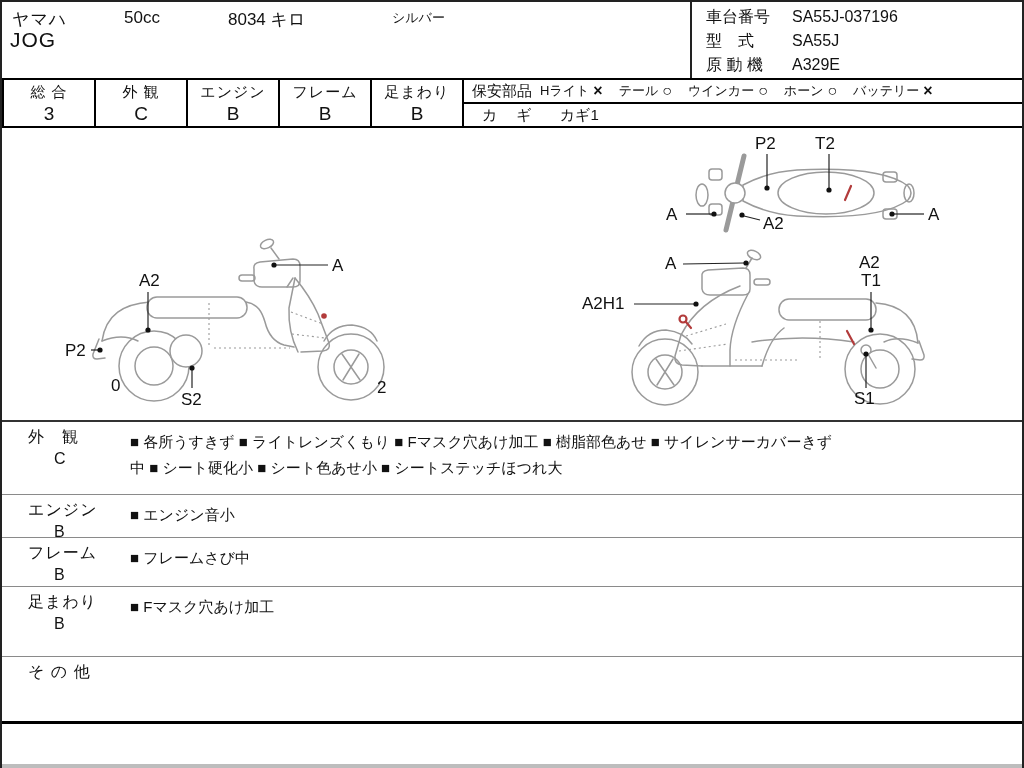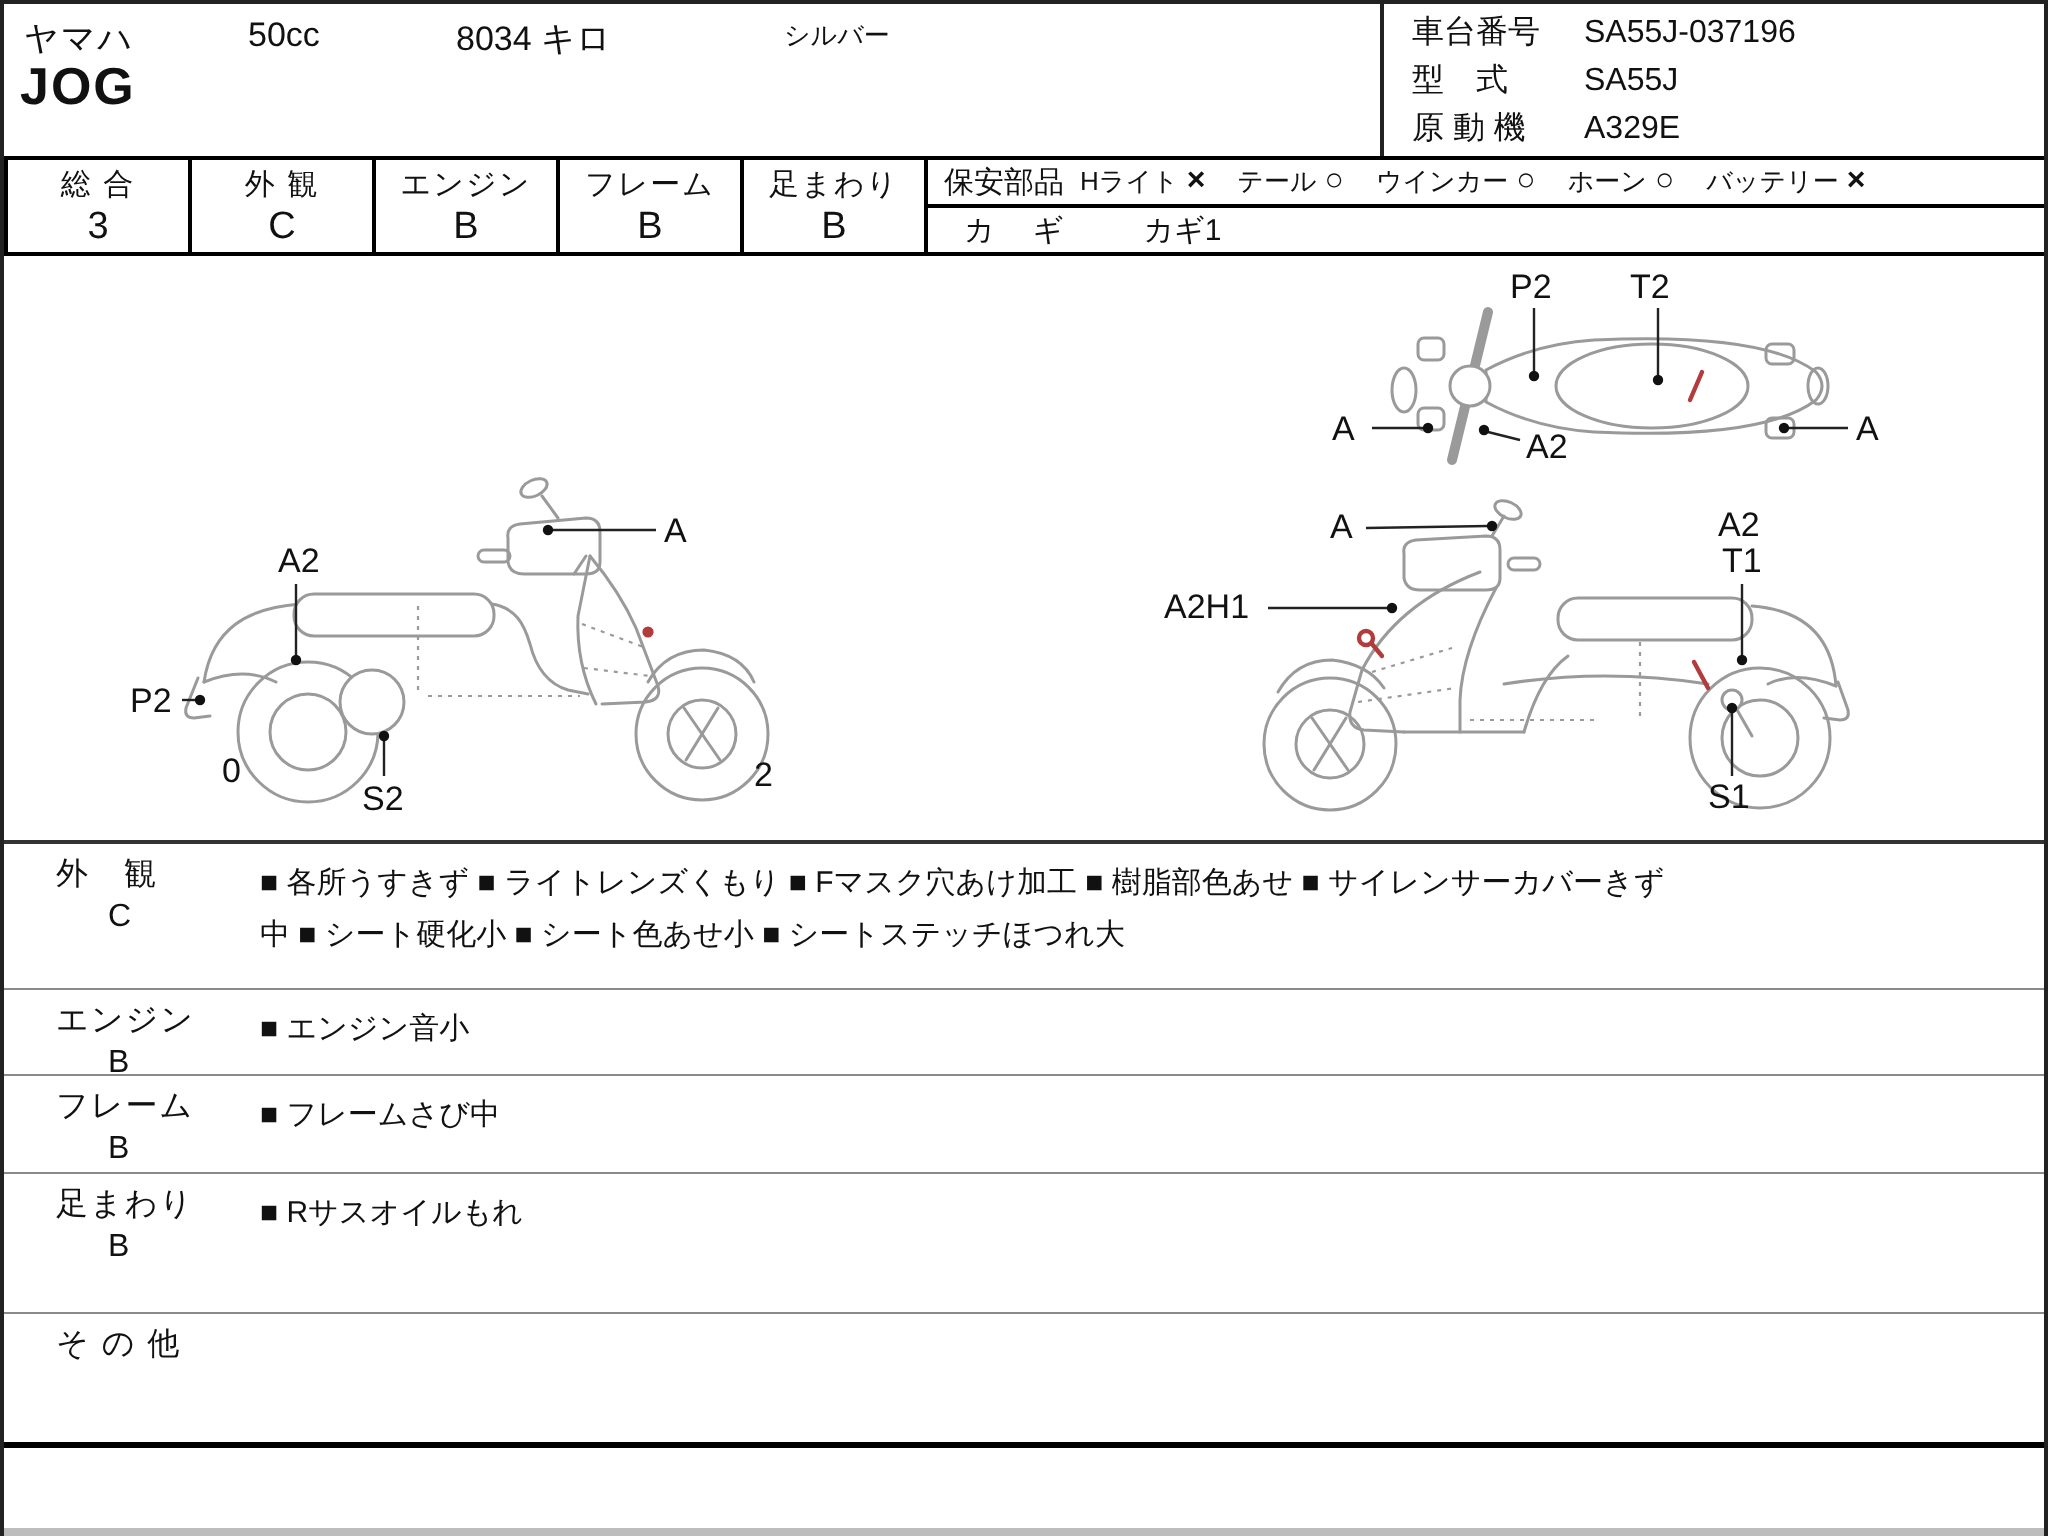--- a/index.html
+++ b/index.html
@@ -6,42 +6,42 @@
   body { width: 1024px; height: 768px; font-family: "Liberation Sans", sans-serif; color: #111; background:#fff; }
   .sheet { position: relative; width: 1024px; height: 768px; background: #fff;
            border-left: 2px solid #222; border-right: 2px solid #222; border-top: 2px solid #222; overflow: hidden; }
 
   
   .header { position:absolute; top:0; left:0; width:1020px; height:76px;padding-left:14px; }
   .hdr-maker  { position:absolute; left:10px;  top:6px;  font-size:17px; letter-spacing:1px; }
   .hdr-cc     { position:absolute; left:122px; top:6px;  font-size:17px; }
   .hdr-km     { position:absolute; left:226px; top:6px;  font-size:17px; }
   .hdr-color  { position:absolute; left:390px; top:7px;  font-size:13px; }
-  .hdr-model  { position:absolute; left:8px;   top:26px; font-size:26px; letter-spacing:1px;font-weight:bold; }
+  .hdr-model  { position:absolute; left:8px;   top:26px; font-size:21px; letter-spacing:1px; }
   .header-right { position:absolute; left:660px; top:0; width:360px; height:76px;
                   border-left:2px solid #222; padding:3px 0 0 14px; font-size:16px;margin-left:28px; }
   .hr-row { display:flex; line-height:24px; }
   .hr-label { width:86px; }
   .hr-value { }
 
   
   .grade-row { position:absolute; top:76px; left:0; width:1020px; height:50px; display:flex; }
   .grade-box { width:94px; border:2px solid #000; margin-left:-2px; text-align:center; padding-top:3px; background:#fff; }
   .grade-box:first-child { margin-left:0; }
   .gb-label { font-size:15px; letter-spacing:1px; white-space:nowrap; }
   .gb-value { font-size:19px; margin-top:1px; }
   .safety-cell { flex:1; margin-left:-2px; border-top:2px solid #000; border-bottom:2px solid #000; border-left:2px solid #000;
                  display:flex; flex-direction:column; }
   .safety-top { flex:1; border-bottom:2px solid #000; display:flex; align-items:center; padding-left:8px; font-size:15px; white-space:nowrap; }
   .safety-label { margin-right:8px; }
   .safety-item { margin-right:16px; display:inline-flex; align-items:center; }
   .si-name { font-size:13px; }
   .si-status { font-size:16px; font-weight:bold; margin-left:4px; }
   .safety-key { flex:1; display:flex; align-items:center; padding-left:18px; font-size:15px; }
-  .sk-label { margin-right:38px; letter-spacing:2px;text-align:right; }
+  .sk-label { margin-right:26px; letter-spacing:2px;text-align:right; }
 
   
   .diagram { position:absolute; top:126px; left:0; width:1020px; height:292px; background:#fff; }
   svg { display:block; }
   .sc   { stroke:#9a9a9a; stroke-width:1.5; fill:none; stroke-linecap:round; stroke-linejoin:round; }
   .scf  { stroke:#9a9a9a; stroke-width:1.5; fill:#fff; }
   .dash { stroke:#9a9a9a; stroke-width:1.1; fill:none; stroke-dasharray:2 3; }
   .lead { stroke:#222; stroke-width:1.2; fill:none; }
   .dot  { fill:#111; }
   .red  { stroke:#b23b3b; stroke-width:2.2; fill:none; stroke-linecap:round; }
@@ -294,21 +294,21 @@
         <div>■ フレームさび中</div>
       </div>
     </div>
 
     <div class="cond-row row-ashi">
       <div class="cond-label">
         <div class="cl-name">足まわり</div>
         <div class="cl-grade">B</div>
       </div>
       <div class="cond-content">
-        <div>■ Rサスオイルもれ</div>
+        <div>■ Fマスク穴あけ加工</div>
       </div>
     </div>
 
     <div class="cond-row row-other">
       <div class="cond-label">
         <div class="cl-name">そ の 他</div>
       </div>
       <div class="cond-content"></div>
     </div>
 

